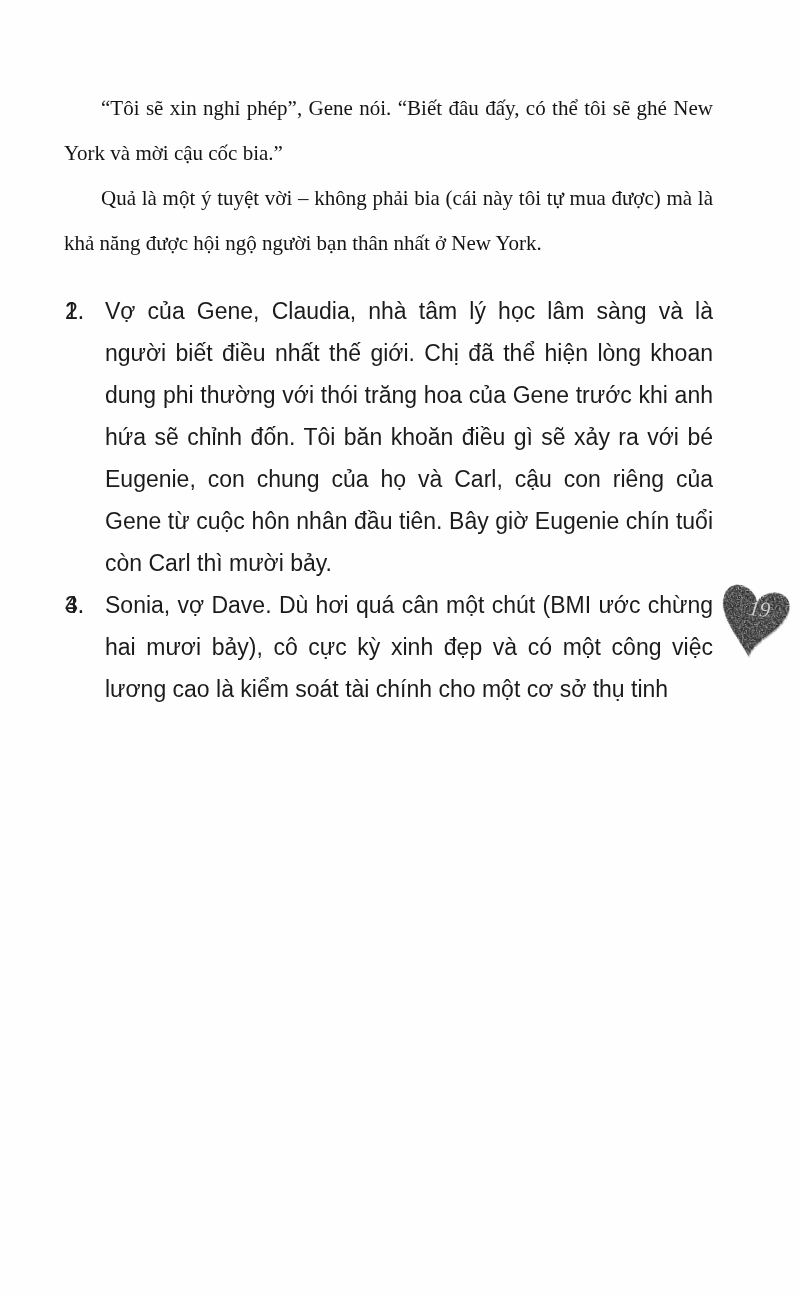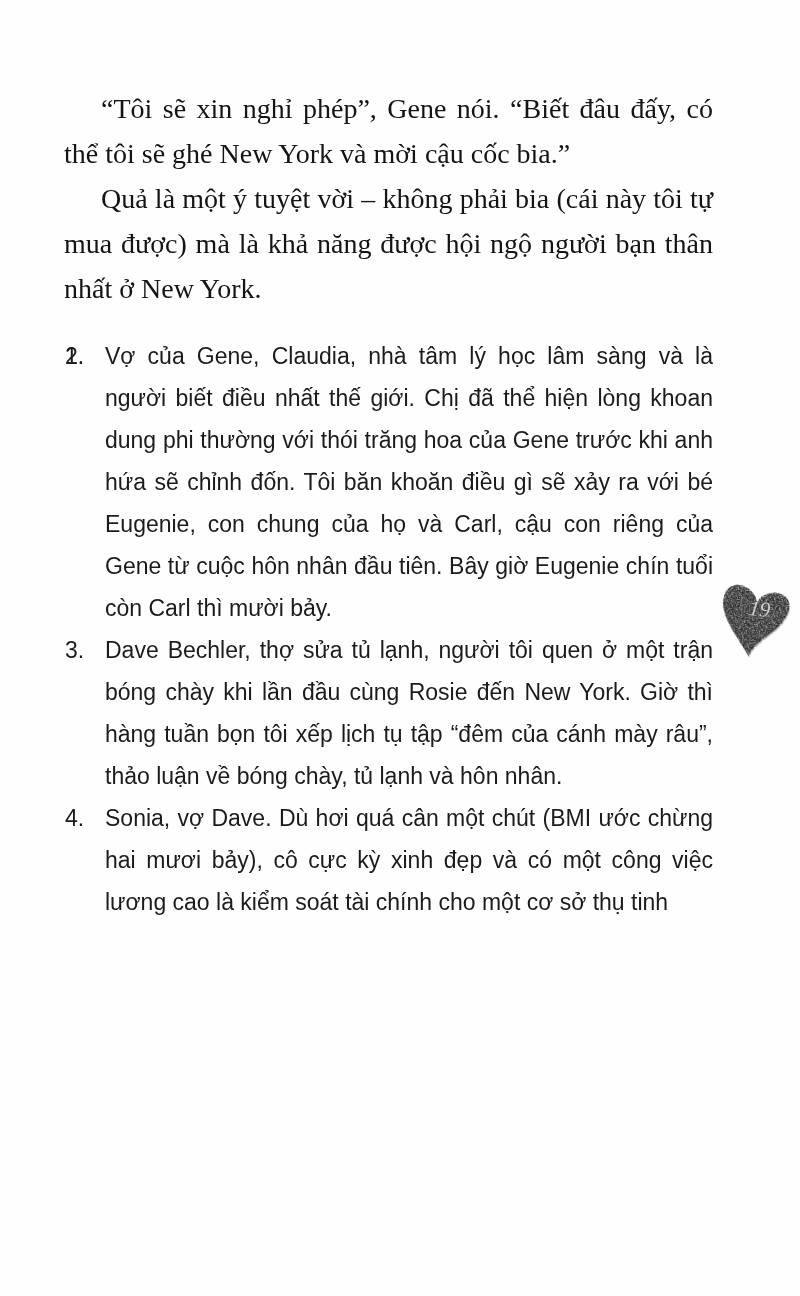--- a/index.html
+++ b/index.html
@@ -20,21 +20,21 @@
   }
   .content {
     position: absolute;
     left: 64px;
     top: 86px;
     width: 649px;
   }
   .para {
     margin: 0;
     font-family: "Liberation Serif", serif;
-    font-size: 28px;
+    font-size: 21px;
     line-height: 45px;
     text-align: justify;
     text-indent: 37px;
     color: #141414;
   }
   .friend-list {
     margin: 24px 0 0 0;
     padding: 0;
     list-style: none;
   }
@@ -81,21 +81,20 @@
     <ol class="friend-list">
       <li class="friend-item">
         <span class="marker">1.</span>
       </li>
       <li class="friend-item">
         <span class="marker">2.</span>
         <span>Vợ của Gene, Claudia, nhà tâm lý học lâm sàng và là người biết điều nhất thế giới. Chị đã thể hiện lòng khoan dung phi thường với thói trăng hoa của Gene trước khi anh hứa sẽ chỉnh đốn. Tôi băn khoăn điều gì sẽ xảy ra với bé Eugenie, con chung của họ và Carl, cậu con riêng của Gene từ cuộc hôn nhân đầu tiên. Bây giờ Eugenie chín tuổi còn Carl thì mười bảy.</span>
       </li>
       <li class="friend-item">
         <span class="marker">3.</span>
-        <span>Dave Bechler, thợ sửa tủ lạnh, người tôi quen ở một trận bóng chày khi lần đầu cùng Rosie đến New York. Giờ thì hàng tuần bọn tôi xếp lịch tụ tập “đêm của cánh mày râu”, thảo luận về bóng chày, tủ lạnh và hôn nhân.</span>
       </li>
       <li class="friend-item">
         <span class="marker">4.</span>
         <span>Sonia, vợ Dave. Dù hơi quá cân một chút (BMI ước chừng hai mươi bảy), cô cực kỳ xinh đẹp và có một công việc lương cao là kiểm soát tài chính cho một cơ sở thụ tinh</span>
       </li>
     </ol>
 
   </div>
 
   <div class="page-stamp">

